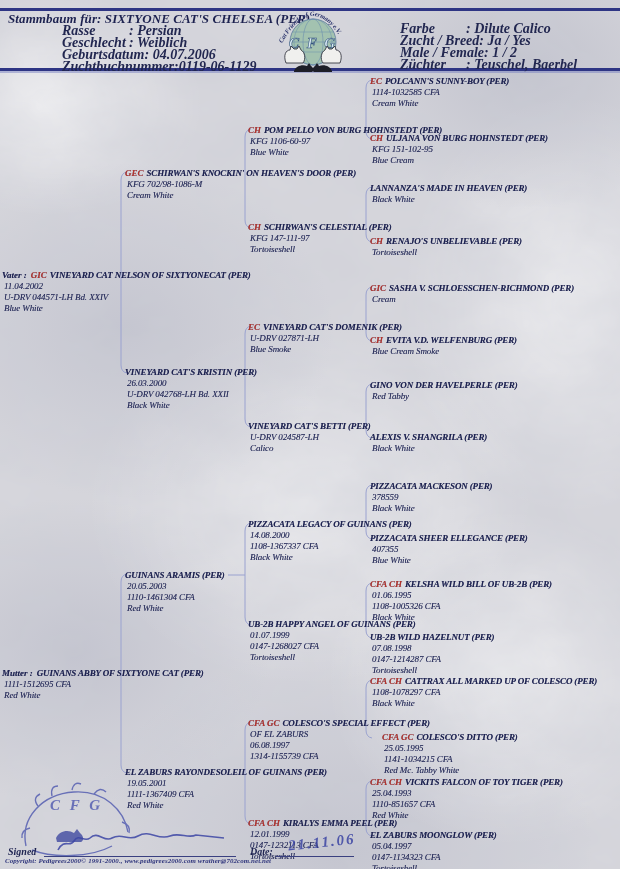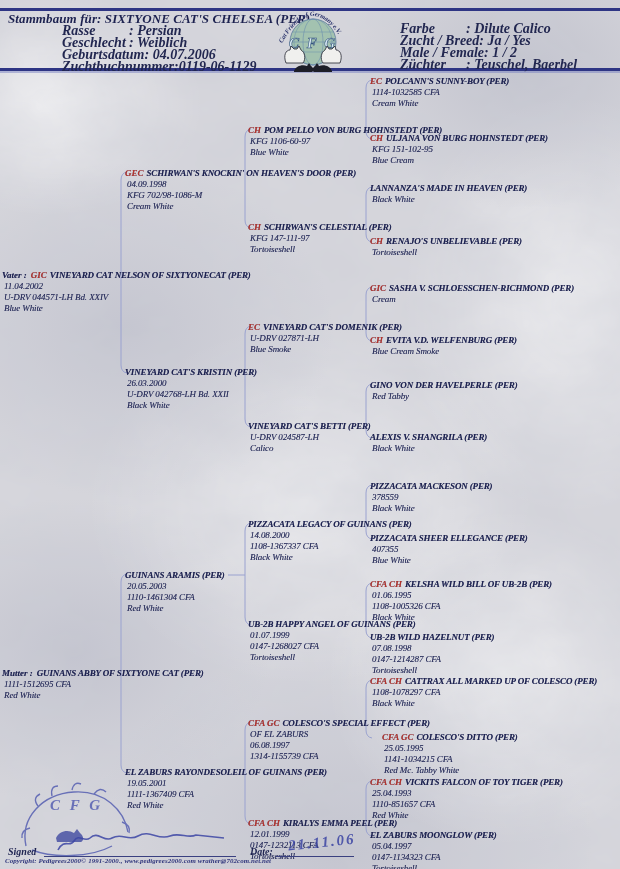--- a/index.html
+++ b/index.html
@@ -158,21 +158,20 @@
         <div class="dl">U-DRV 044571-LH Bd. XXIV</div>
         <div class="dl">Blue White</div>
       </div>
       <div class="node" style="left: 2px; top: 668px;">
         <div><span class="lbl">Mutter :</span><span class="nm">GUINANS ABBY OF SIXTYONE CAT (PER)</span></div>
         <div class="dl">1111-1512695 CFA</div>
         <div class="dl">Red White</div>
       </div>
       <div class="node" style="left: 125px; top: 168px;">
         <div><span class="ttl">GEC</span><span class="nm">SCHIRWAN'S KNOCKIN' ON HEAVEN'S DOOR (PER)</span></div>
-        <div class="dl">04.09.1998</div>
         <div class="dl">KFG 702/98-1086-M</div>
         <div class="dl">Cream White</div>
       </div>
       <div class="node" style="left: 125px; top: 367px;">
         <div><span class="nm">VINEYARD CAT'S KRISTIN (PER)</span></div>
         <div class="dl">26.03.2000</div>
         <div class="dl">U-DRV 042768-LH Bd. XXII</div>
         <div class="dl">Black White</div>
       </div>
       <div class="node" style="left: 125px; top: 570px;">

